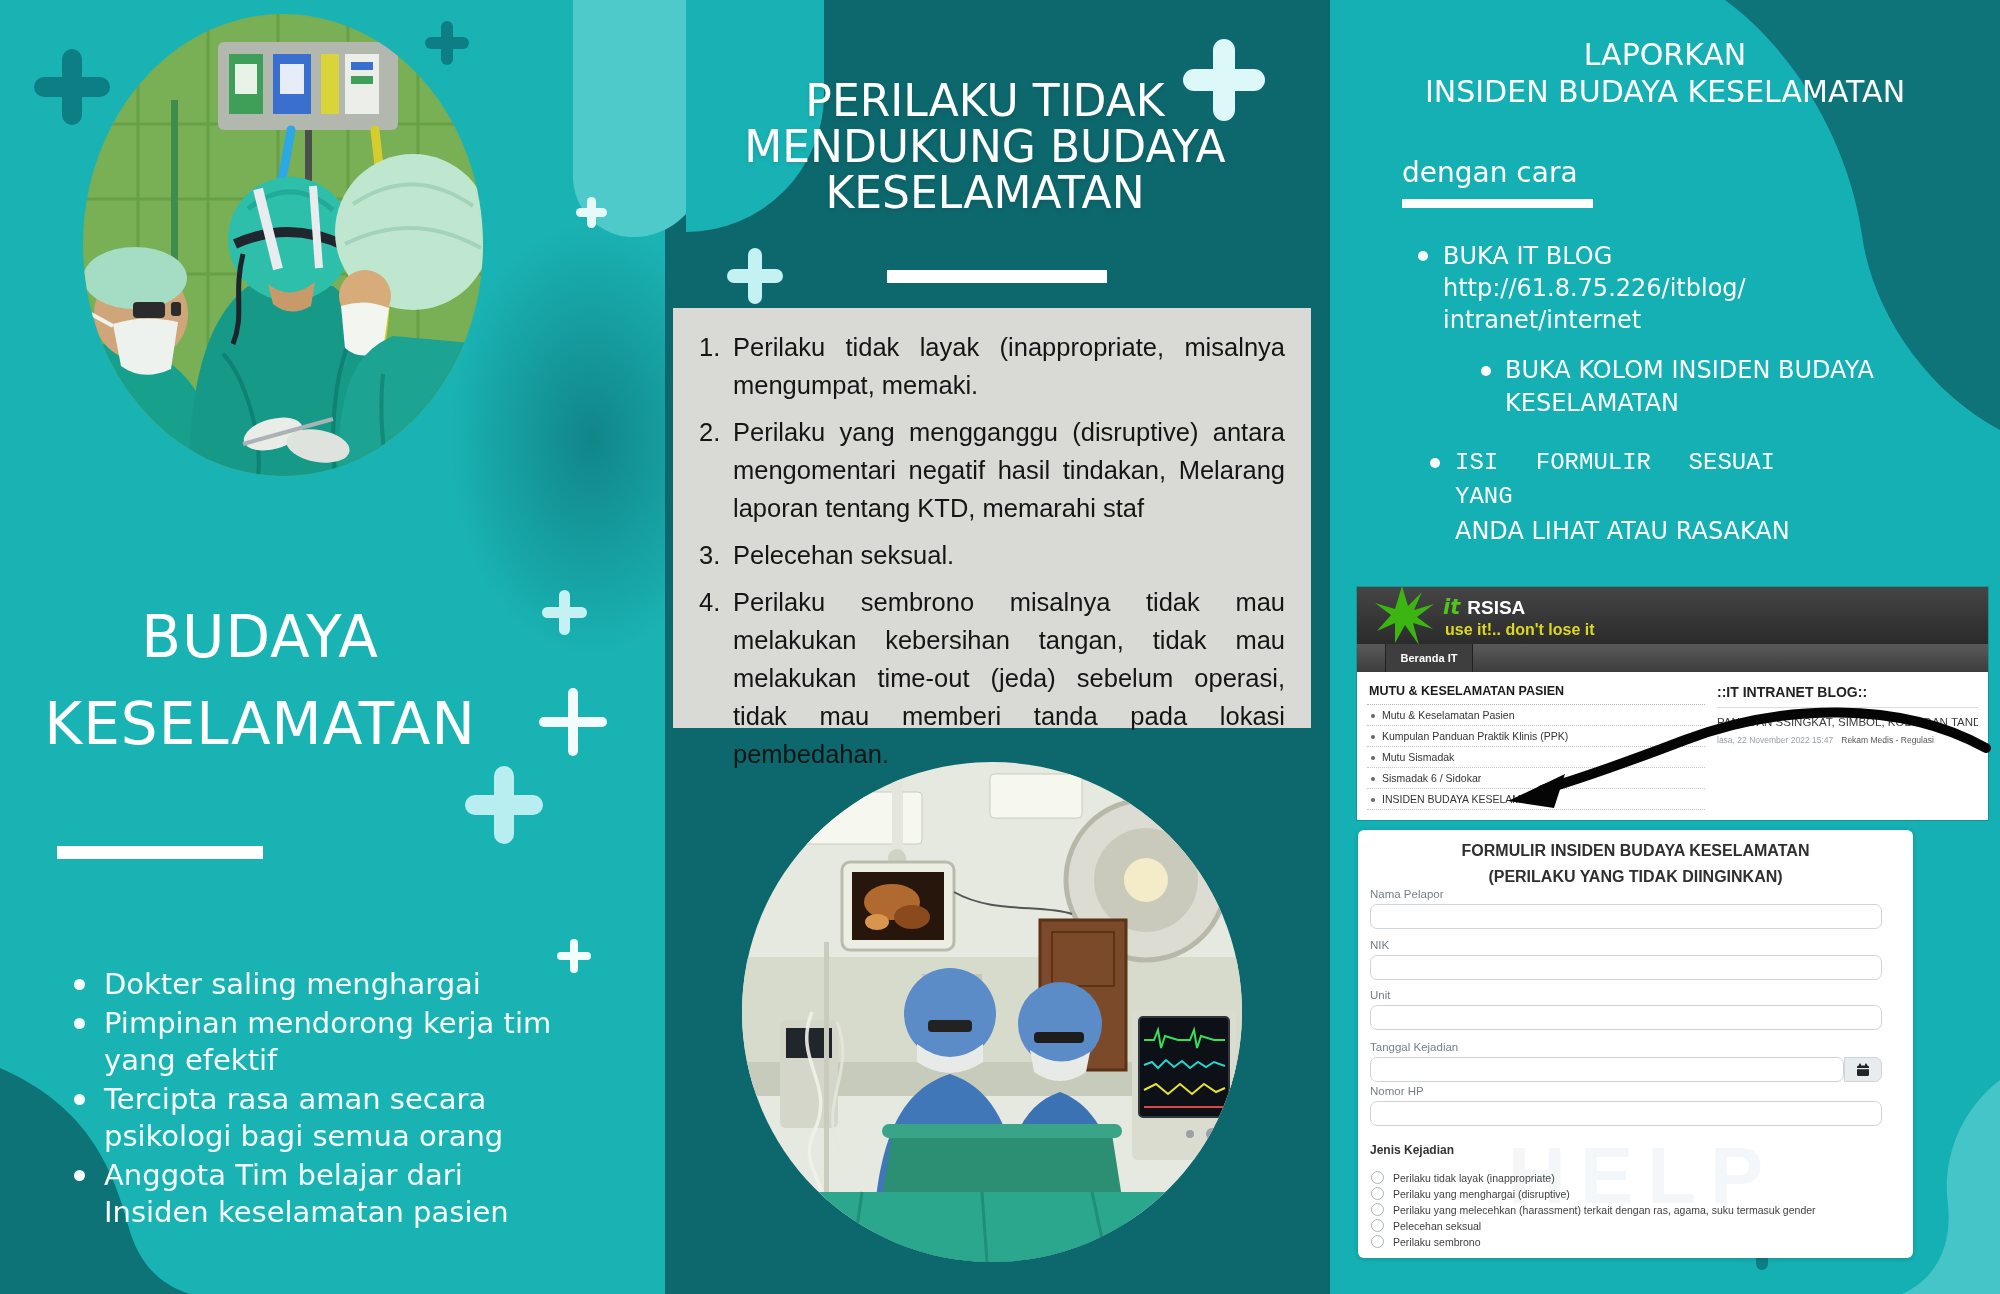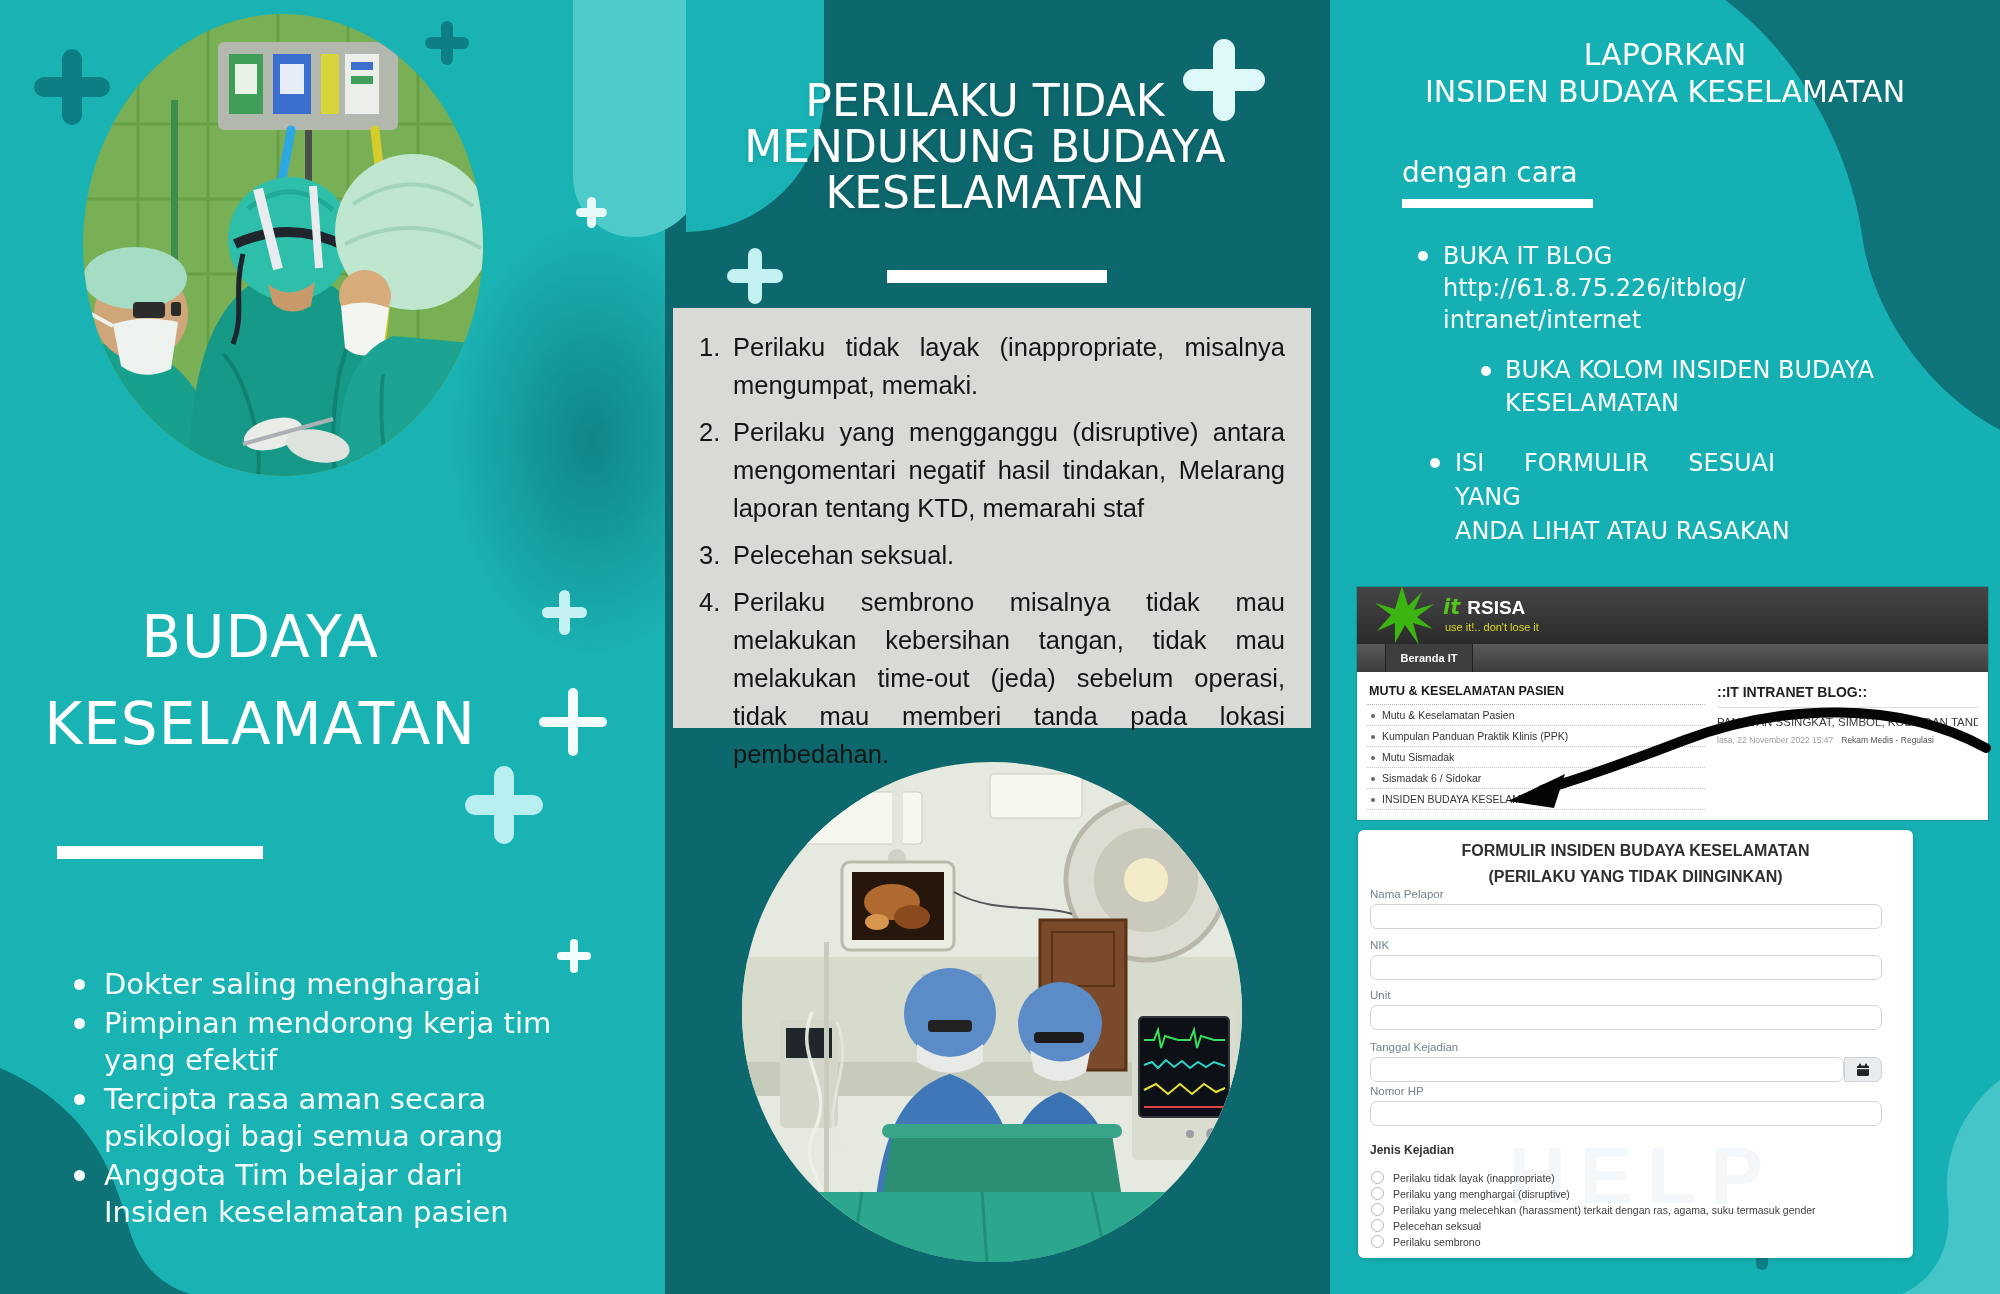--- a/index.html
+++ b/index.html
@@ -49,30 +49,30 @@
             font-size:25.5px;line-height:38px;color:#151515;text-align:justify;}
   .m-box li::before{content:counter(n) ".";position:absolute;left:0;top:0;}
 
   
   .r-title{left:1345px;top:36px;width:640px;text-align:center;color:#ffffff;font-size:30px;line-height:37px;}
   .r-subtitle{left:1402px;top:156px;color:#ffffff;font-size:28px;}
   .r-underline{left:1402px;top:199px;width:191px;height:9px;background:#ffffff;}
   .step{position:absolute;color:#fdffff;font-size:24px;line-height:32px;}
   .step .dot{position:absolute;width:10px;height:10px;border-radius:50%;background:#fdffff;}
   .step .lines{padding-left:39px;}
-  .just{width:320px;text-align:justify;-moz-text-align-last:justify;text-align-last:justify;}
+  .just{width:320px;text-align:justify;-moz-text-align-last:justify;text-align-last:justify;font-family:Liberation Mono, monospace;}
 
   
   .blog{left:1357px;top:587px;width:631px;height:233px;background:#fde047;
         box-shadow:0 0 0 1px rgba(0,0,0,.15);font-family:"Liberation Sans",sans-serif;}
   .blog-header{position:absolute;left:0;top:0;right:0;height:57px;background:linear-gradient(#454545,#2b2b2b);}
   .blog-logo-line1{position:absolute;left:86px;top:8px;font-size:21px;font-weight:bold;}
   .logo-it{color:#53c41d;font-style:italic;}
   .logo-name{color:#ffffff;margin-left:7px;font-size:19px;}
-  .blog-tagline{position:absolute;left:88px;top:34px;color:#ded81c;font-size:11px;font-weight:normal;text-align:center;}
+  .blog-tagline{position:absolute;left:88px;top:34px;color:#ded81c;font-size:16px;font-weight:bold;text-align:center;}
   .blog-nav{position:absolute;left:0;top:57px;right:0;height:41px;background:linear-gradient(#5a5a5a,#2f2f2f);}
   .blog-tab{position:absolute;left:28px;top:0;width:86px;height:28px;line-height:28px;text-align:center;
             background:#3e3e3e;border-left:1px solid #202020;border-right:1px solid #202020;
             color:#ffffff;font-size:11px;font-weight:bold;cursor:pointer;}
   .blog-body{position:absolute;left:0;top:85px;right:0;bottom:0;background:#ffffff;}
   .bs{position:absolute;left:10px;top:10px;width:338px;}
   .bs-title{font-size:12.5px;font-weight:bold;color:#1a1a1a;padding:2px 0 6px 2px;border-bottom:1px dotted #b5b5b5;}
   .bs-item{position:relative;font-size:10.5px;color:#333333;padding:4px 0 4px 15px;border-bottom:1px dotted #c5c5c5;cursor:pointer;}
   .bs-item::before{content:"";position:absolute;left:4px;top:9px;width:4px;height:4px;border-radius:50%;background:#666;}
   .bm{position:absolute;left:360px;top:12px;right:10px;}

